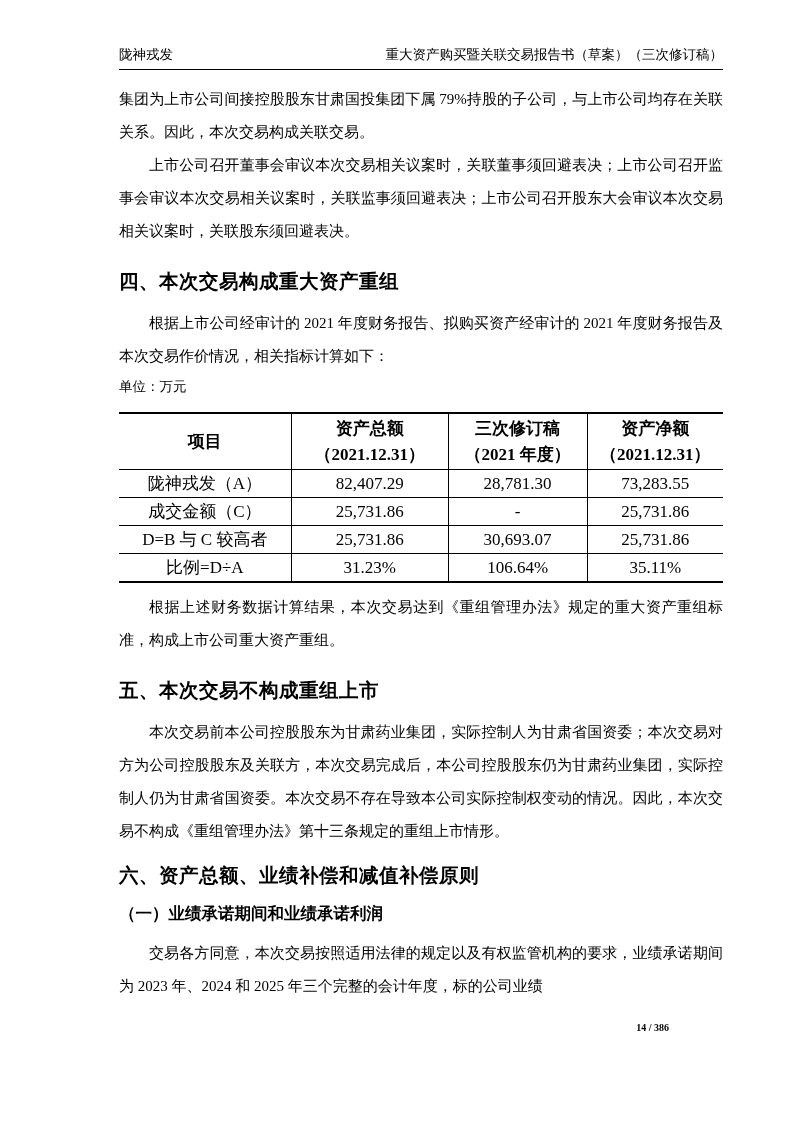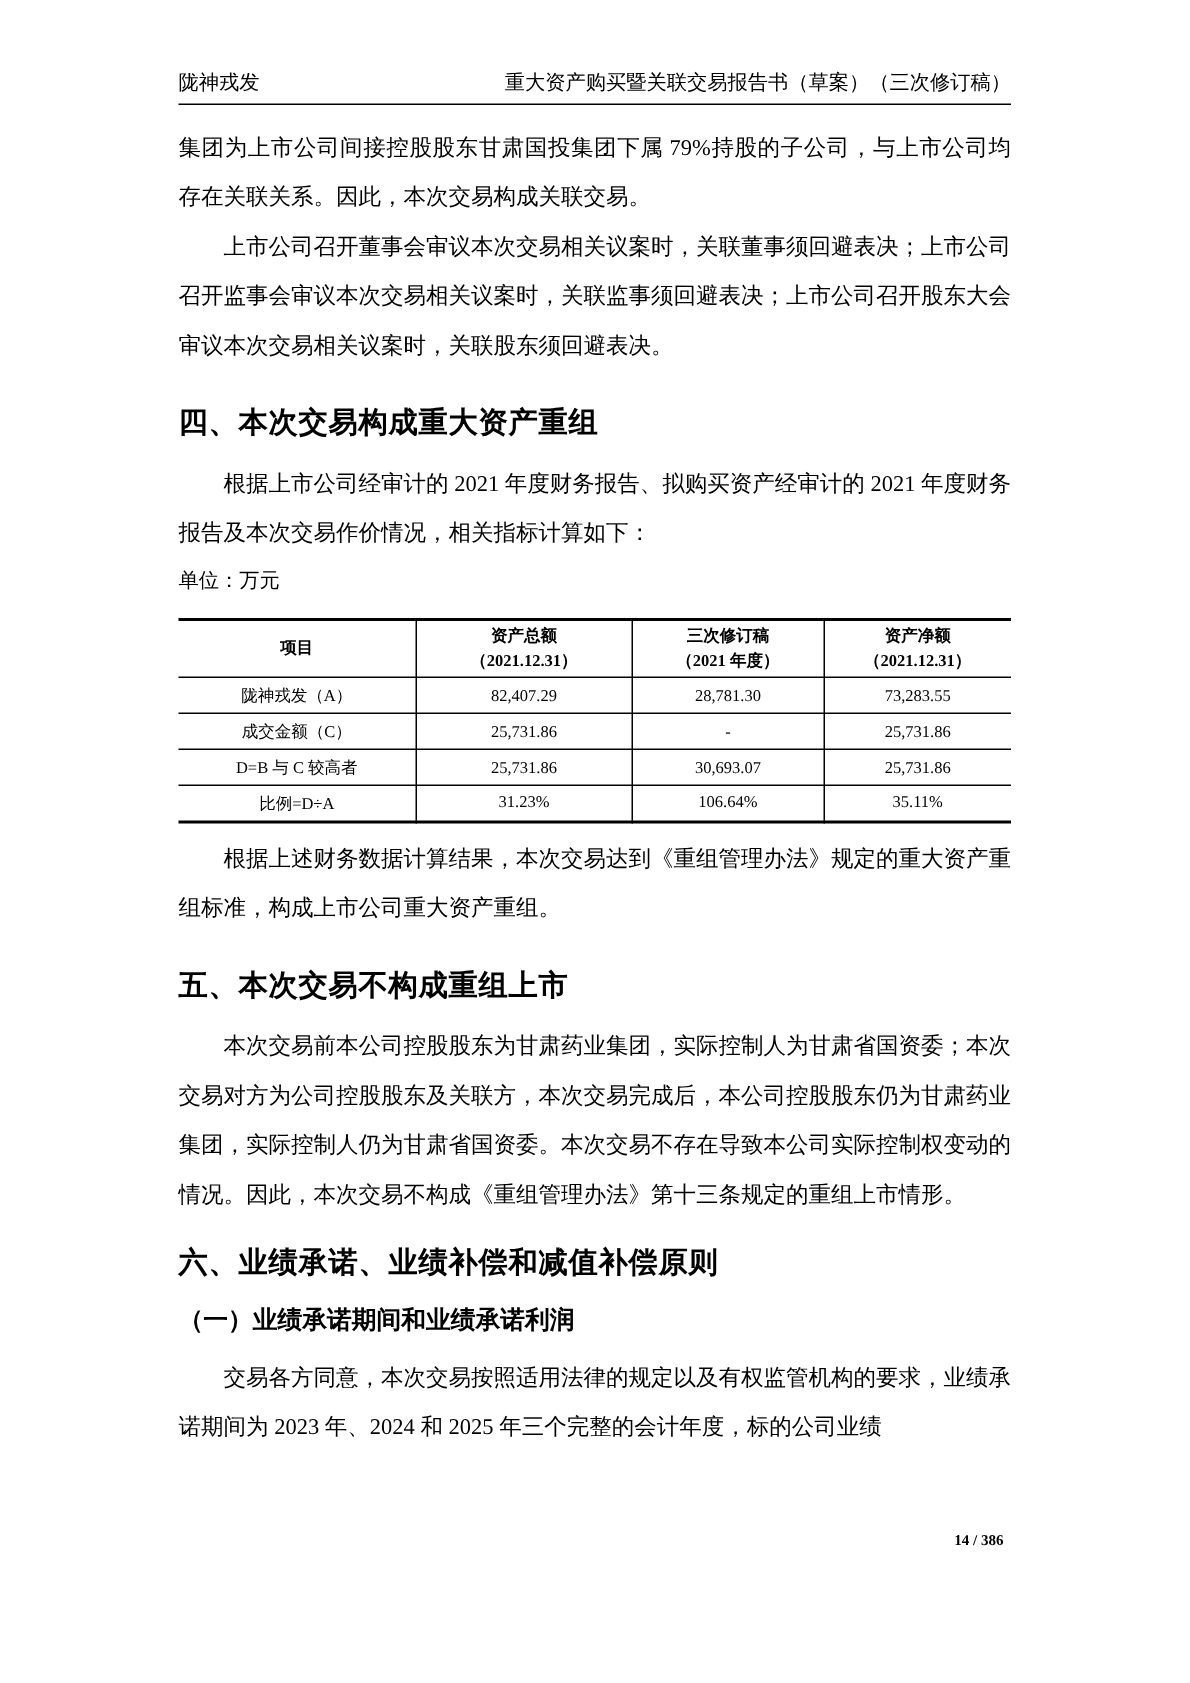--- a/index.html
+++ b/index.html
@@ -2,21 +2,21 @@
 <html><head>
 <meta charset="utf-8">
 <style>
   * { margin: 0; padding: 0; box-sizing: border-box; }
   html, body { background: #ffffff; }
   body {
     width: 793px; height: 1122px; position: relative;
     font-family: "Liberation Serif", "DejaVu Serif", serif;
     color: #000;
   }
-  .page { position: absolute; inset: 0; padding: 46px 119px 0 119px; }
+  .page { position: absolute; inset: 0; padding: 46px 70px 0 119px; }
 
   .doc-header {
     display: flex; justify-content: space-between; align-items: flex-end;
     font-size: 13.5px; padding-bottom: 5px; border-bottom: 1px solid #000;
   }
 
   .body-text {
     font-size: 15px; line-height: 2.2;
     text-align: justify; text-justify: inter-ideograph;
   }
@@ -34,21 +34,21 @@
     font-family: "Liberation Sans", "DejaVu Sans", sans-serif;
     font-weight: bold; font-size: 16.5px; margin: 14px 0 0 0;
   }
   .after-sub { margin-top: 12px; }
 
   .unit-label { text-align: left; font-size: 13.5px; margin: 5px 2px 2px 0; }
 
   table.fin {
     width: 100%; border-collapse: collapse; table-layout: fixed;
     border-top: 2.5px solid #000; border-bottom: 2.5px solid #000;
-    font-size: 11px;
+    font-size: 17px;
     margin-top: 16px;
   }
   table.fin td { border: 1px solid #000; text-align: center; vertical-align: middle; padding: 2px 2px; }
   table.fin td:first-child { border-left: none; }
   table.fin td:last-child { border-right: none; }
   table.fin thead td { font-weight: bold; line-height: 1.5; }
   table.fin tbody td { height: 24px; }
   .cell-line:empty { display: none; }
   .after-table { margin-top: 8px; }
 
@@ -131,21 +131,21 @@
       </tr>
     </tbody>
   </table>
 
   <p class="body-text indent after-table">根据上述财务数据计算结果，本次交易达到《重组管理办法》规定的重大资产重组标准，构成上市公司重大资产重组。</p>
 
   <h2 class="h-major h5">五、本次交易不构成重组上市</h2>
 
   <p class="body-text indent">本次交易前本公司控股股东为甘肃药业集团，实际控制人为甘肃省国资委；本次交易对方为公司控股股东及关联方，本次交易完成后，本公司控股股东仍为甘肃药业集团，实际控制人仍为甘肃省国资委。本次交易不存在导致本公司实际控制权变动的情况。因此，本次交易不构成《重组管理办法》第十三条规定的重组上市情形。</p>
 
-  <h2 class="h-major h6">六、业绩承诺、业绩补偿和减值补偿原则</h2>
+  <h2 class="h-major h6">六、资产总额、业绩补偿和减值补偿原则</h2>
 
   <h3 class="h-minor">（一）业绩承诺期间和业绩承诺利润</h3>
 
   <p class="body-text indent after-sub">交易各方同意，本次交易按照适用法律的规定以及有权监管机构的要求，业绩承诺期间为 2023 年、2024 和 2025 年三个完整的会计年度，标的公司业绩</p>
 
   <div class="footer-page">14 / 386</div>
 
 </div>
 
 </body></html>

